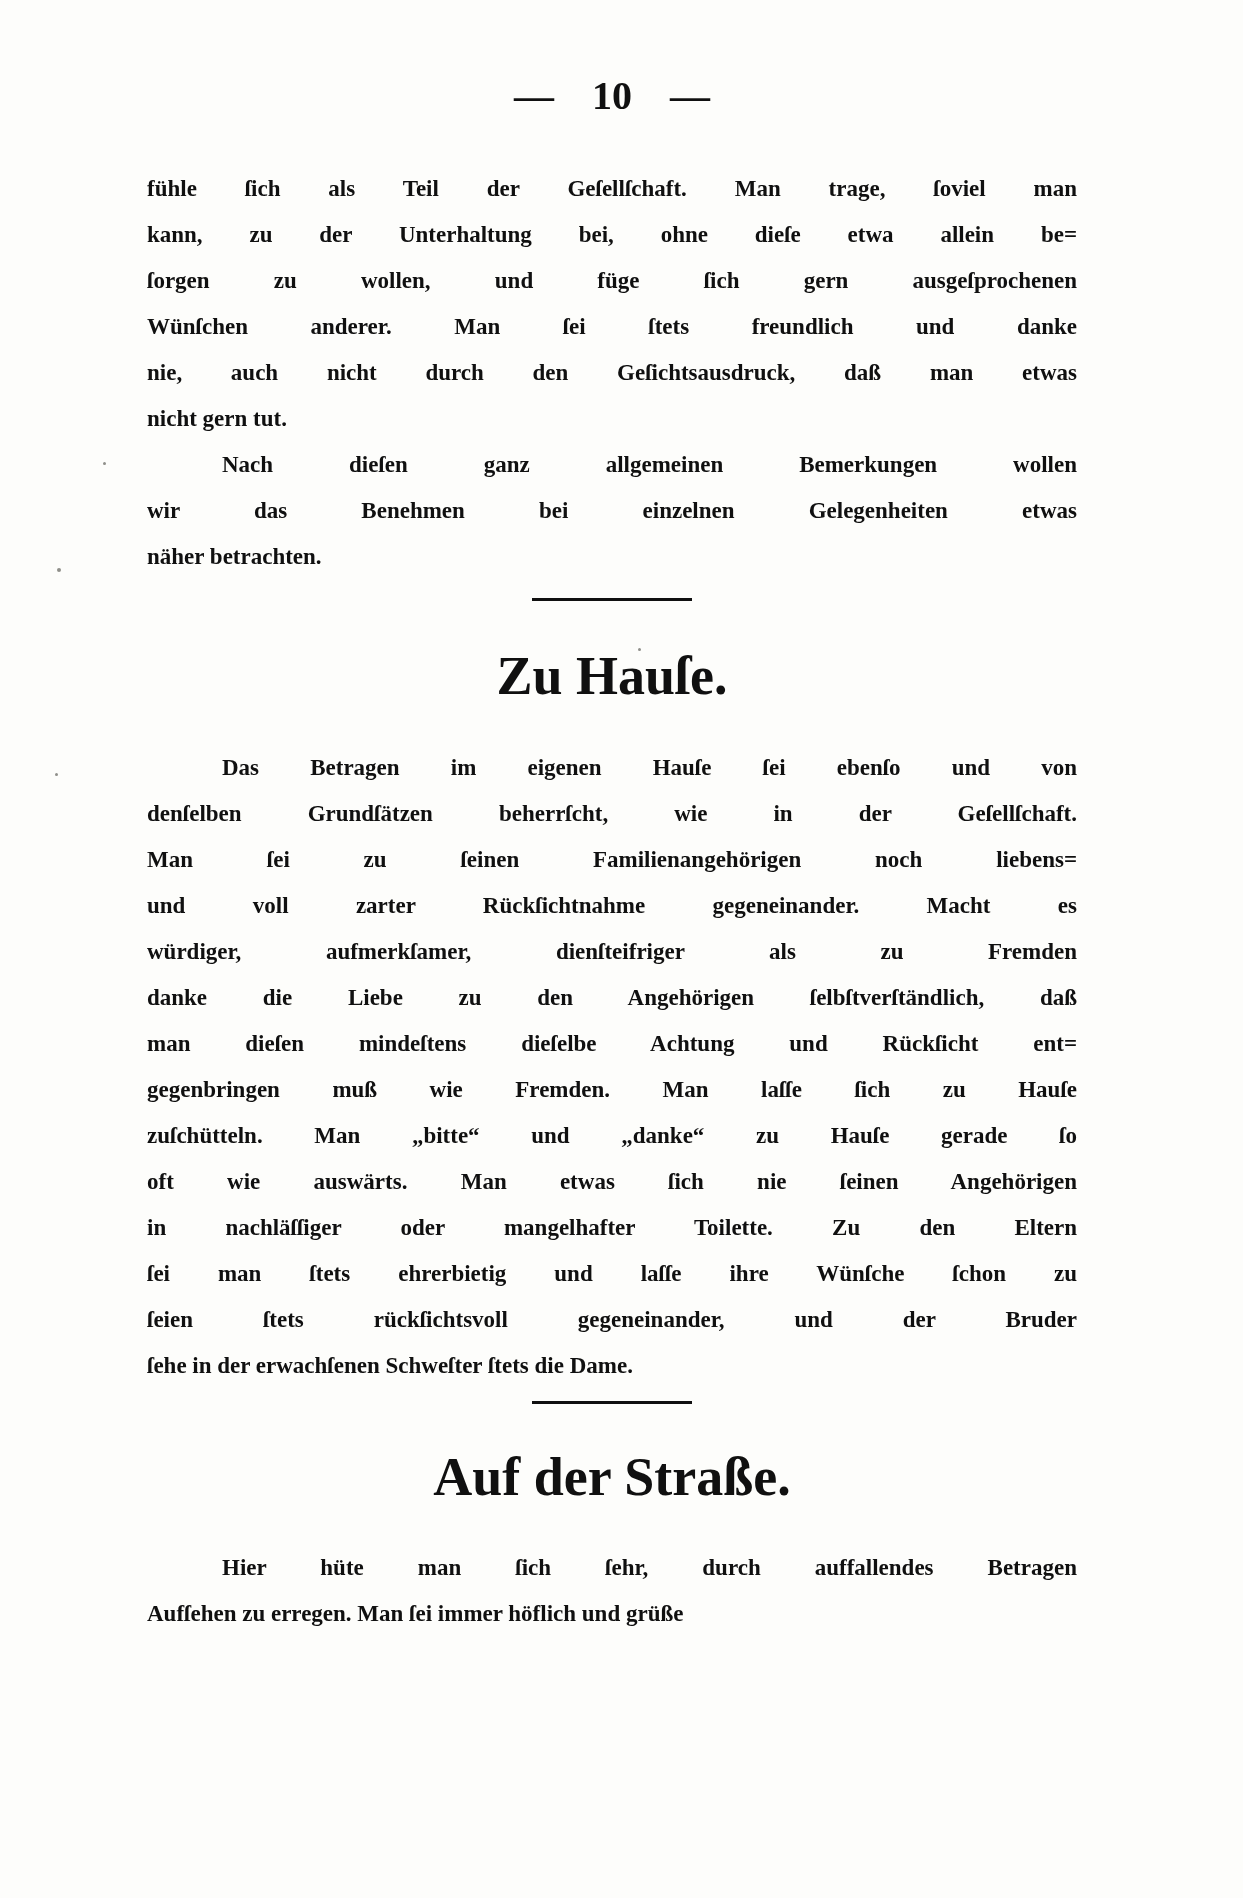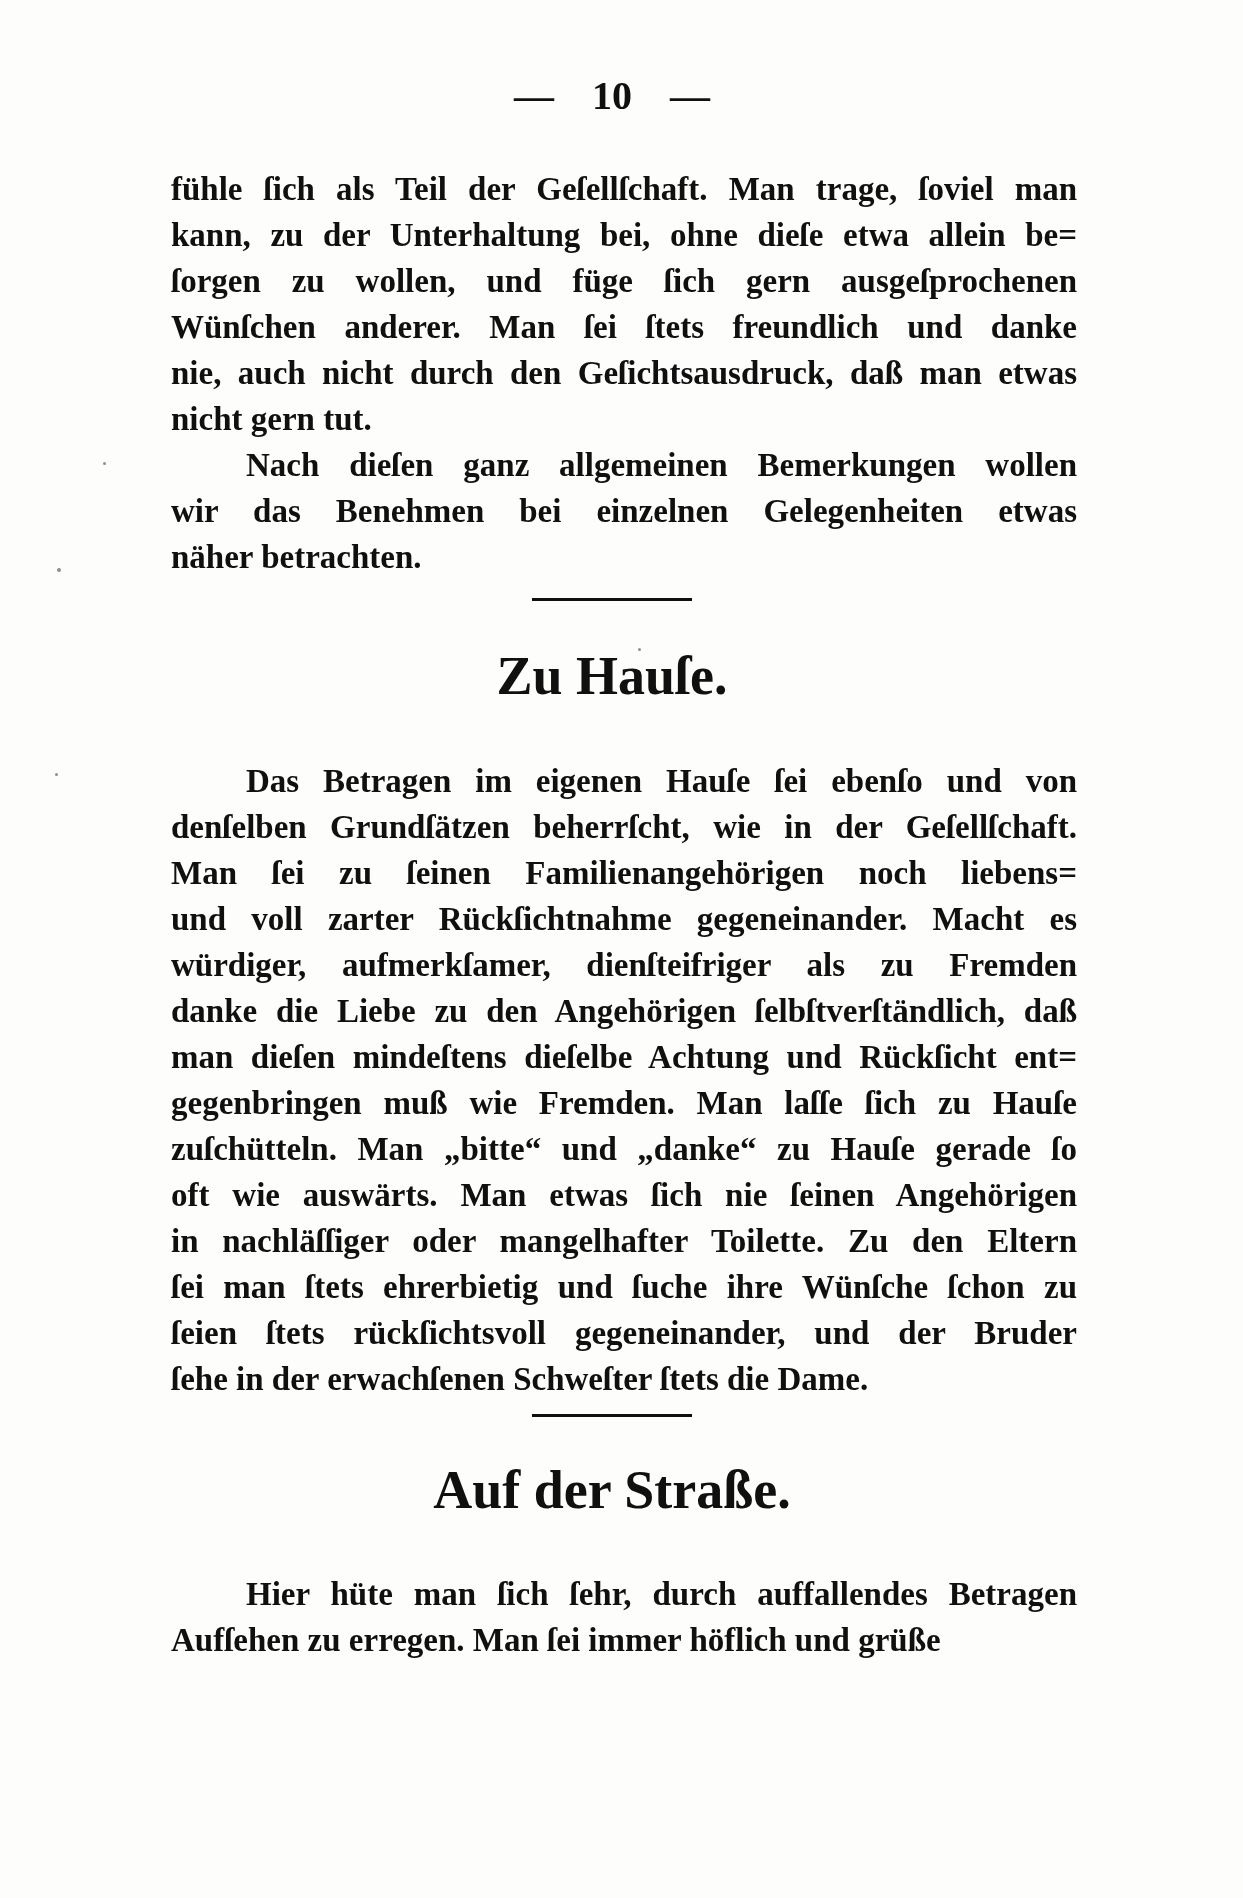--- a/index.html
+++ b/index.html
@@ -34,24 +34,23 @@
     align-items: center;
     gap: 38px;
     font-size: 40px;
     font-weight: 700;
     line-height: 44px;
   }
   .page-header .dash { letter-spacing: 0; }
 
   
   .para {
-    font-size: 33px;
+    font-size: 23px;
     font-weight: 700;
     line-height: 46px;
-    margin-left: 24px;
   }
   .line {
     text-align: justify;
     text-align-last: justify;
   }
   .line.last { text-align-last: left; }
   .line.indent { text-indent: 75px; }
 
   .para.intro      { margin-top: 48px; }
   .para.transition { margin-top: 0; }
@@ -61,21 +60,21 @@
   .divider {
     align-self: center;
     width: 160px;
     height: 3px;
     background: #101010;
   }
   .divider.d1 { margin-top: 18px; }
   .divider.d2 { margin-top: 12px; }
 
   h2.heading {
-    margin: 17px;
+    margin: 4px;
     text-align: center;
     font-size: 54px;
     font-weight: 700;
     line-height: 60px;
   }
   h2.heading.h1 { margin-top: 45px; }
   h2.heading.h2 { margin-top: 43px; }
 
   
   .speck {
@@ -130,21 +129,21 @@
       <div class="line">denſelben Grundſätzen beherrſcht, wie in der Geſellſchaft.</div>
       <div class="line">Man ſei zu ſeinen Familienangehörigen noch liebens=</div>
       <div class="line">und voll zarter Rückſichtnahme gegeneinander. Macht es</div>
       <div class="line">würdiger, aufmerkſamer, dienſteifriger als zu Fremden</div>
       <div class="line">danke die Liebe zu den Angehörigen ſelbſtverſtändlich, daß</div>
       <div class="line">man dieſen mindeſtens dieſelbe Achtung und Rückſicht ent=</div>
       <div class="line">gegenbringen muß wie Fremden. Man laſſe ſich zu Hauſe</div>
       <div class="line">zuſchütteln. Man „bitte“ und „danke“ zu Hauſe gerade ſo</div>
       <div class="line">oft wie auswärts. Man etwas ſich nie ſeinen Angehörigen</div>
       <div class="line">in nachläſſiger oder mangelhafter Toilette. Zu den Eltern</div>
-      <div class="line">ſei man ſtets ehrerbietig und ſuche ihre Wünſche ſchon zu</div>
+      <div class="line">ſei man ſtets ehrerbietig und laſſe ihre Wünſche ſchon zu</div>
       <div class="line">ſeien ſtets rückſichtsvoll gegeneinander, und der Bruder</div>
       <div class="line last">ſehe in der erwachſenen Schweſter ſtets die Dame.</div>
     </div>
 
     <div class="divider d2"></div>
 
     <h2 class="heading h2">Auf der Straße.</h2>
 
     <div class="para street">
       <div class="line indent">Hier hüte man ſich ſehr, durch auffallendes Betragen</div>

